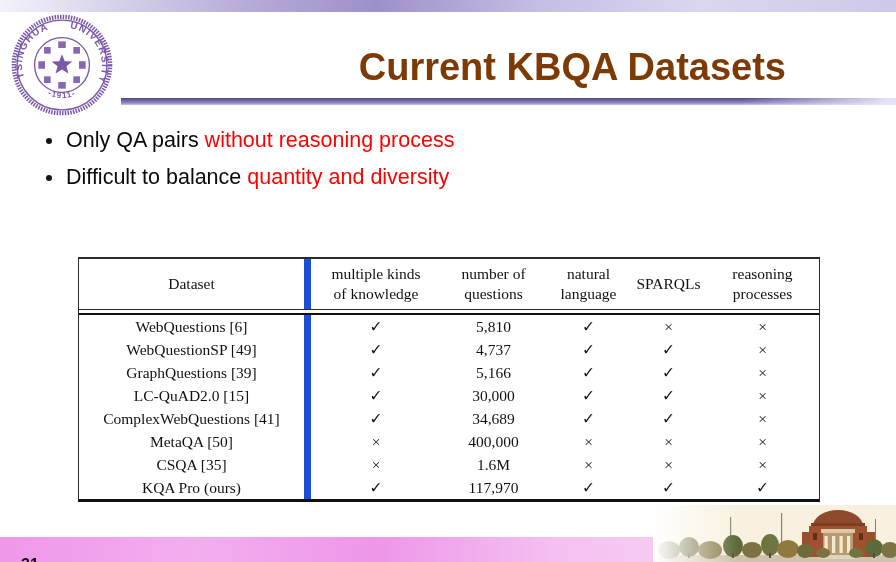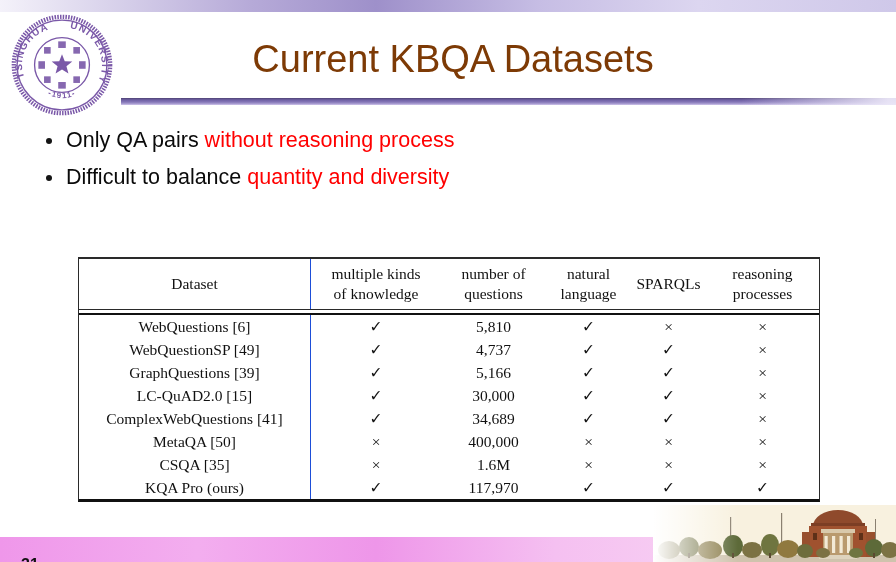--- a/index.html
+++ b/index.html
@@ -12,22 +12,22 @@
     background:linear-gradient(90deg,#f4f2fa 0%,#b6aad8 28%,#9e90ca 42%,#c6bde4 60%,#dcd6f0 78%,#cfc8e9 100%);}
 
   
   .logo{position:absolute;top:13px;left:8px;width:108px;height:104px;}
   .seal-stroke{stroke:var(--seal-purple,#7a58a8);}
   .seal-fill{fill:var(--seal-purple,#7a58a8);}
   .seal-text{fill:var(--seal-purple,#7a58a8);font-family:"Liberation Sans","DejaVu Sans",sans-serif;
     font-weight:bold;letter-spacing:1.2px;}
 
   
-  .title{position:absolute;top:30px;left:120px;width:650px;margin:8px;text-align:center;
-    font-size:38px;font-weight:normal;color:var(--title,#7d3a05);letter-spacing:0;}
+  .title{position:absolute;top:30px;left:120px;width:650px;margin:16px;text-align:right;
+    font-size:38px;font-weight:bold;color:var(--title,#7d3a05);letter-spacing:0;}
 
   .title-rule{position:absolute;top:98px;left:121px;width:775px;height:7px;
     background-image:linear-gradient(90deg,rgba(236,232,248,0) 80%,rgba(236,232,248,.95) 99%),
                      linear-gradient(180deg,#4f4374 0%,#6f60a4 28%,#8375b6 55%,#9c8fc8 75%,#cfc5ea 100%);}
 
   
   .bullets{position:absolute;top:124px;left:40px;width:840px;list-style:none;margin:0;padding:0;}
   .bullets li{display:flex;align-items:flex-start;margin-bottom:5px;}
   .dot{flex:none;width:6px;height:6px;border-radius:50%;background:#141414;margin:14px 14px 0 6px;}
   .btxt{font-size:21.5px;line-height:32px;color:#0a0a0a;}
@@ -38,21 +38,21 @@
     display:grid;grid-template-columns:232px 130px 105px 85px 75px 113px;
     border-left:1.5px solid #2a2a2a;border-right:1.5px solid #2a2a2a;
     border-top:2px solid #2a2a2a;border-bottom:3px solid #111;
     font-family:"Liberation Serif","DejaVu Serif","DejaVu Sans",serif;
     background:#fff;}
   .datatable .th{height:50px;display:flex;align-items:center;justify-content:center;
     text-align:center;font-size:15.5px;line-height:1.3;white-space:pre-line;color:#111;}
   .datatable .rule-double{grid-column:1 / -1;height:3px;
     border-top:1px solid #2a2a2a;border-bottom:2.5px solid #111;}
   .datatable .td{height:23px;line-height:23px;text-align:center;font-size:15.5px;color:#111;}
-  .datatable .c0{border-right:1px solid #1d4ed8;}
+  .datatable .c0{border-right:7px solid #1d4ed8;}
   .datatable .td.bold{font-weight:normal;}
 
   
   .bottom-bar{position:absolute;top:537px;left:0;width:896px;height:25px;z-index:1;
     background:linear-gradient(90deg,var(--footer-pink-left,#ef97ea) 0%,#f3aeef 22%,#ee96e9 42%,#f5c0f1 62%,var(--footer-pink-right,#f8d5f3) 85%,#fbe3f7 100%);}
   .page-number{position:absolute;top:540px;left:21px;z-index:2;
     font-size:16px;font-weight:bold;color:#111;margin-top:16px;}
   .photo{position:absolute;top:505px;left:653px;width:243px;height:57px;z-index:3;}
 </style>
 </head>

